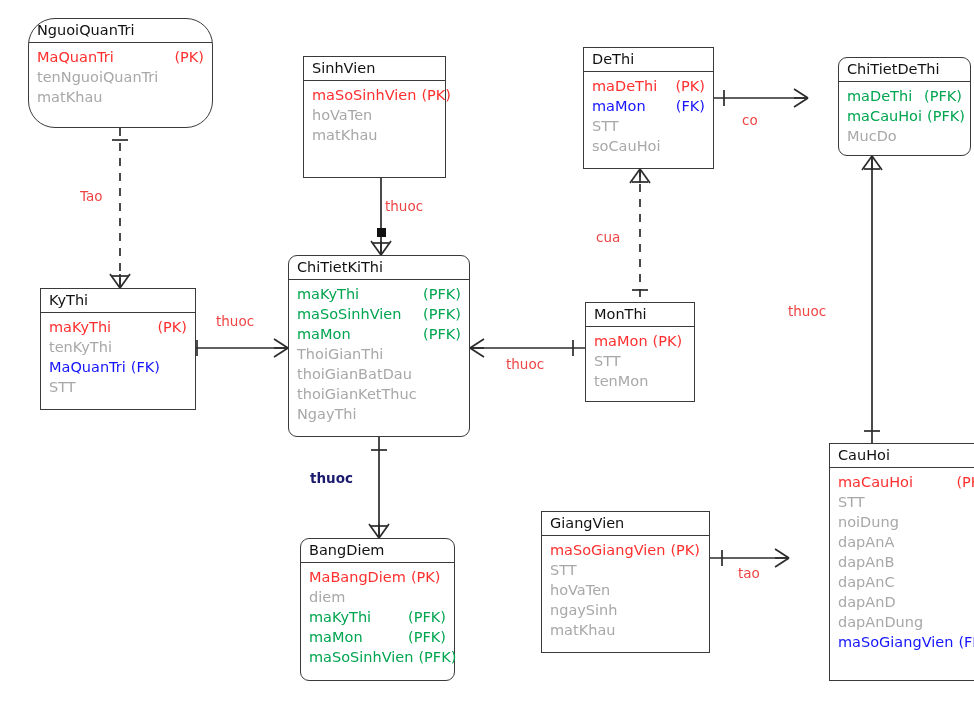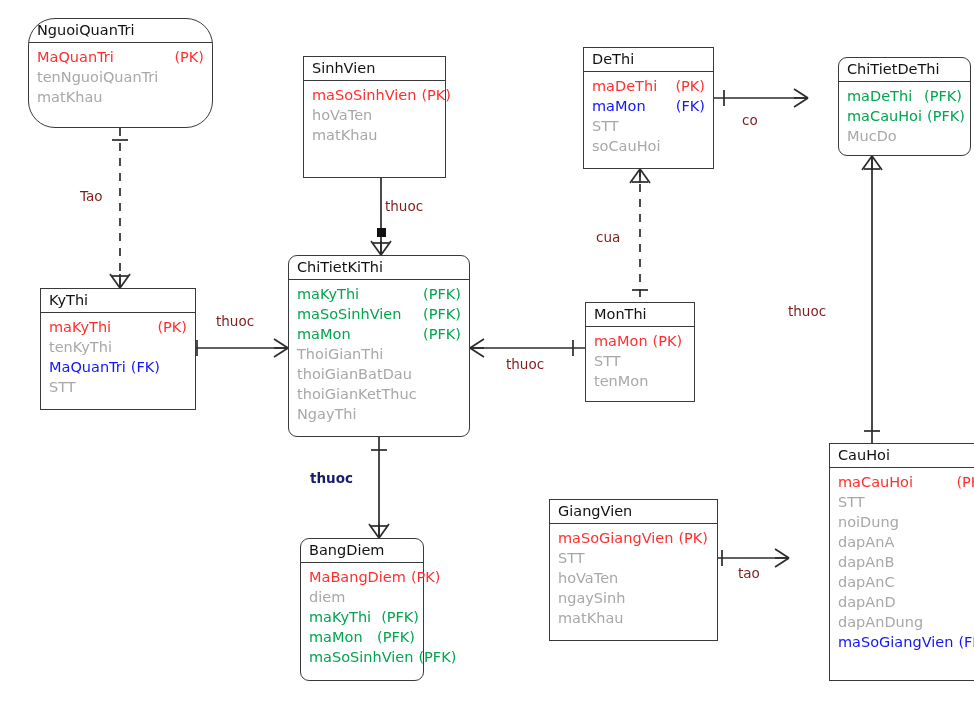--- a/index.html
+++ b/index.html
@@ -17,21 +17,21 @@
   .attr{display:flex;justify-content:space-between;font-size:14.5px;line-height:20px;white-space:nowrap;}
   .attr .nm{}
   .attr .tg{padding-left:10px;}
   .attr.pk{color:#ff2f2f;}
   .attr.fk{color:#1414ff;}
   .attr.pfk{color:#00a550;}
   .attr.plain{color:#a8a8a8;}
   .attr.tight{justify-content:flex-start;}
   .attr.tight .tg{padding-left:5px;}
 
-  .rel-label{position:absolute;font-size:13.5px;color:#7f1d1d;white-space:nowrap;}
+  .rel-label{position:absolute;font-size:13.5px;color:#ef4444;white-space:nowrap;}
   .rel-label.strong{color:#1a1a6e;font-weight:bold;}
 </style>
 </head>
 <body>
 
 <div id="canvas">
 
   <svg id="links" viewBox="0 0 974 701" xmlns="http://www.w3.org/2000/svg">
     <g stroke="#2b2b2b" stroke-width="1.7" fill="none">
 
@@ -253,21 +253,21 @@
           <div class="attr plain">
             <span class="nm">STT</span>
             <span class="tg"></span>
           </div>
           <div class="attr plain">
             <span class="nm">tenMon</span>
             <span class="tg"></span>
           </div>
         </div>
       </div>
-      <div class="entity weak" style="left: 300px; top: 538px; width: 124px; min-height: 143px;">
+      <div class="entity weak" style="left: 300px; top: 538px; width: 155px; min-height: 143px;">
         <div class="ent-title">BangDiem</div>
         <div class="ent-body">
           <div class="attr pk tight">
             <span class="nm">MaBangDiem</span>
             <span class="tg">(PK)</span>
           </div>
           <div class="attr plain">
             <span class="nm">diem</span>
             <span class="tg"></span>
           </div>
@@ -278,21 +278,21 @@
           <div class="attr pfk">
             <span class="nm">maMon</span>
             <span class="tg">(PFK)</span>
           </div>
           <div class="attr pfk tight">
             <span class="nm">maSoSinhVien</span>
             <span class="tg">(PFK)</span>
           </div>
         </div>
       </div>
-      <div class="entity" style="left: 541px; top: 499px; width: 169px; min-height: 142px; margin-left: 8px;">
+      <div class="entity" style="left: 541px; top: 511px; width: 169px; min-height: 142px;">
         <div class="ent-title">GiangVien</div>
         <div class="ent-body">
           <div class="attr pk tight">
             <span class="nm">maSoGiangVien</span>
             <span class="tg">(PK)</span>
           </div>
           <div class="attr plain">
             <span class="nm">STT</span>
             <span class="tg"></span>
           </div>

